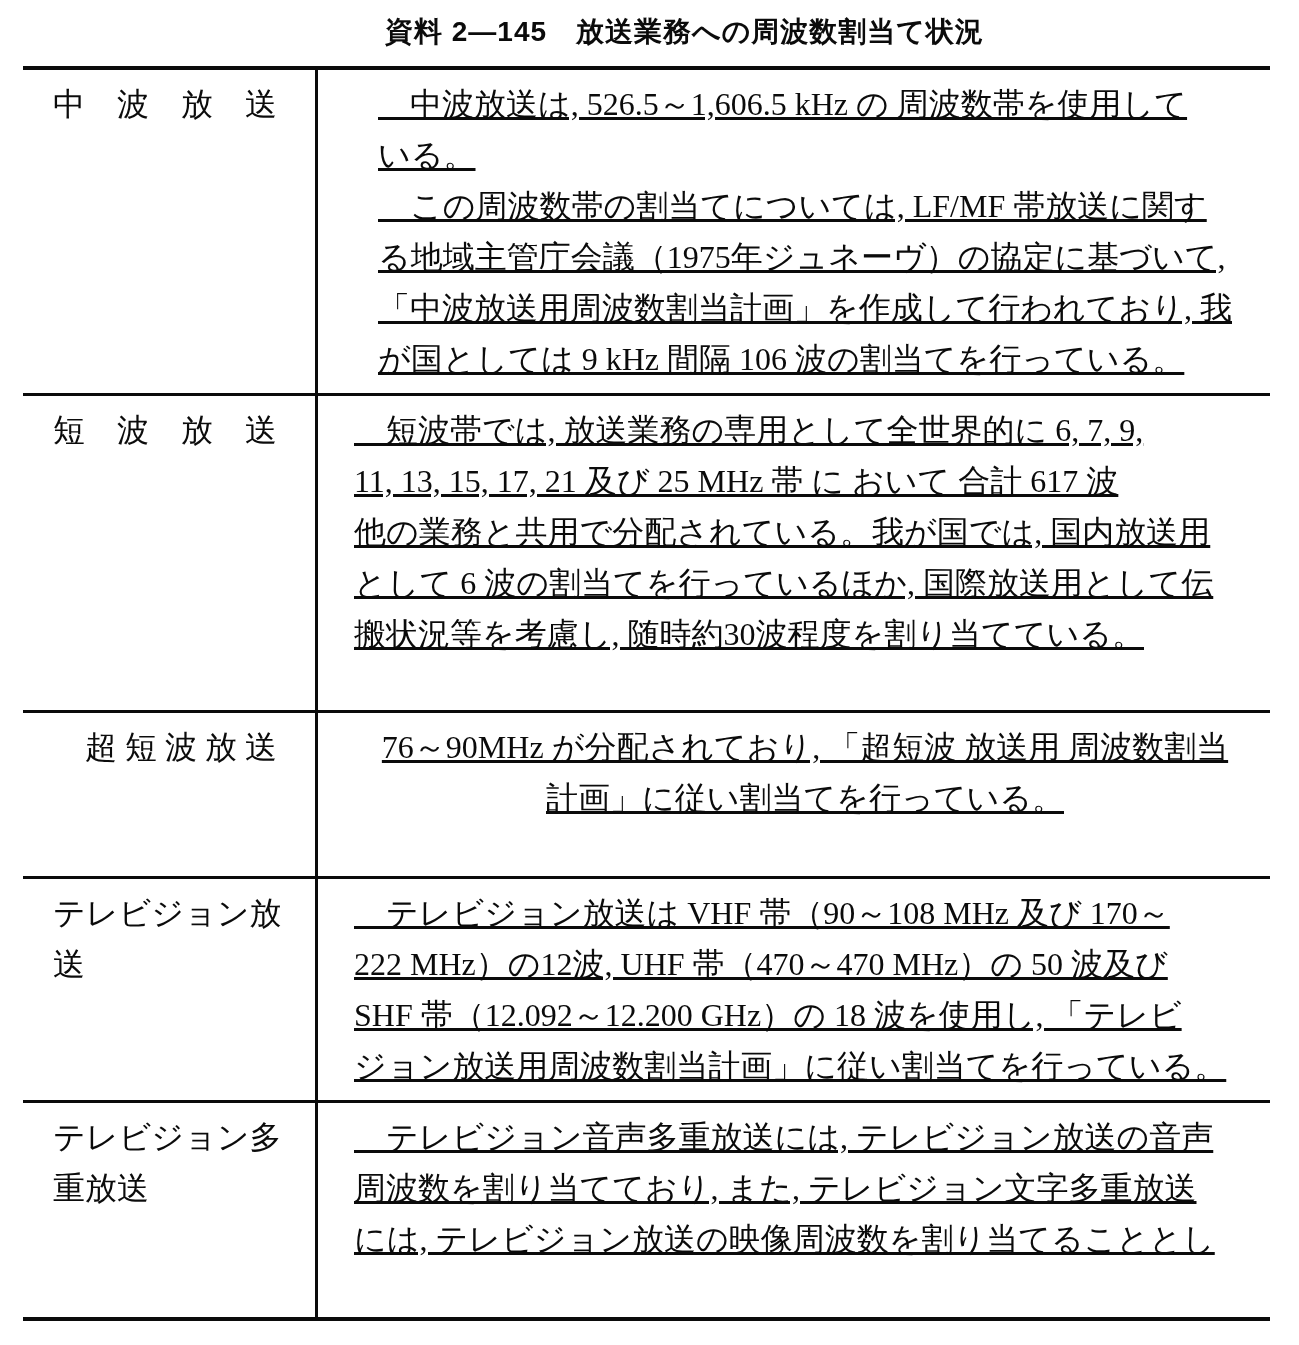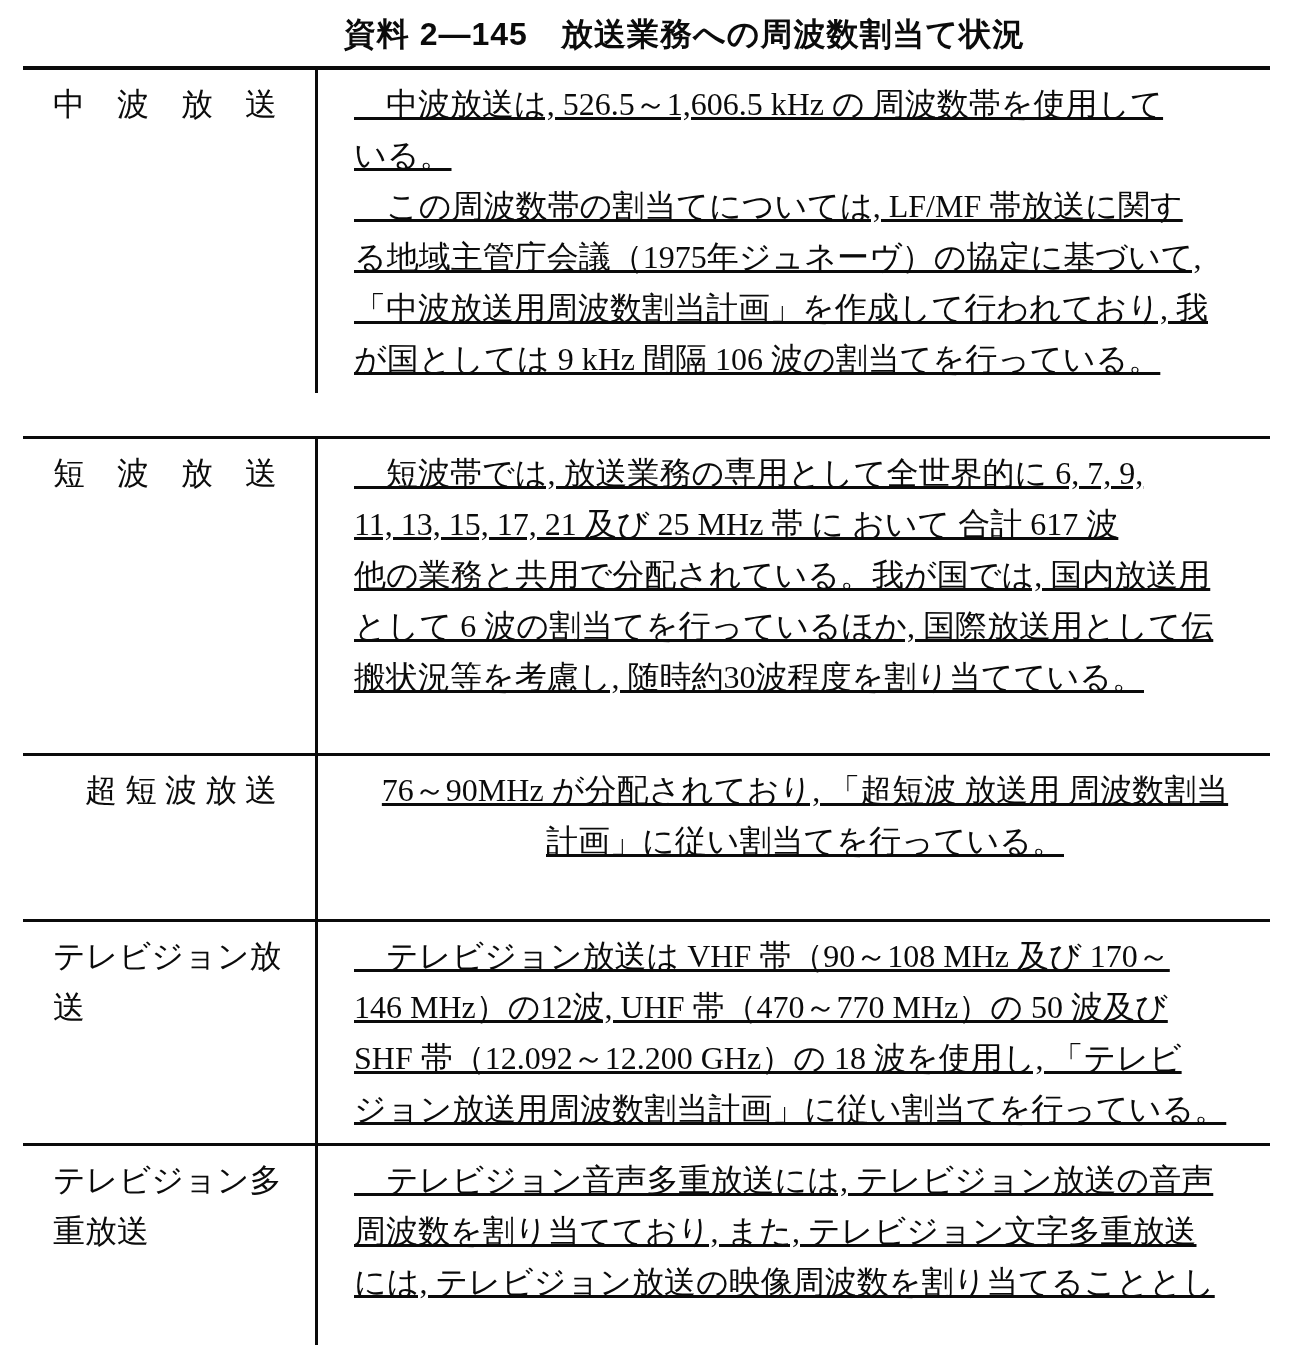--- a/index.html
+++ b/index.html
@@ -11,37 +11,37 @@
   }
   .page{
     position:relative;width:1299px;height:1345px;background:#ffffff;overflow:hidden;
   }
   .doc-title{
     width:100%;box-sizing:border-box;
     padding-top:13px;padding-left:70px;
     text-align:center;
     font-family:"Liberation Sans", sans-serif;
     font-weight:bold;
-    font-size:32px;
+    font-size:28px;
     letter-spacing:1px;
     white-space:nowrap;
   }
   .freq-table{
     position:absolute;left:23px;top:66px;width:1247px;
     border-top:4px solid #0b0b0b;
     border-bottom:4px solid #0b0b0b;
     background:#ffffff;
   }
   .t-row{
     display:grid;
     grid-template-columns:295px 1fr;
   }
   .t-row + .t-row{border-top:3px solid #0b0b0b;}
-  .t-row:nth-child(1){min-height:311px;}
-  .t-row:nth-child(2){min-height:314px;margin-top:43px;}
+  .t-row:nth-child(1){min-height:311px;gap:24px;}
+  .t-row:nth-child(2){min-height:314px;}
   .t-row:nth-child(3){min-height:163px;text-align:center;}
   .t-row:nth-child(4){min-height:212px;}
   .t-row:nth-child(5){min-height:214px;}
   .cell-h{
     border-right:3px solid #0b0b0b;
     padding:9px 6px 8px 30px;
     font-size:32px;
     line-height:51px;
     white-space:nowrap;
   }
@@ -100,21 +100,21 @@
       </div>
     </div>
 
     <div class="t-row">
       <div class="cell-h">
         <div class="hline">テレビジョン放</div>
         <div class="hline">送</div>
       </div>
       <div class="cell-b">
         <div class="bline">　テレビジョン放送は VHF 帯（90～108 MHz 及び 170～</div>
-        <div class="bline">146 MHz）の12波, UHF 帯（470～770 MHz）の 50 波及び</div>
+        <div class="bline">222 MHz）の12波, UHF 帯（470～470 MHz）の 50 波及び</div>
         <div class="bline">SHF 帯（12.092～12.200 GHz）の 18 波を使用し, 「テレビ</div>
         <div class="bline">ジョン放送用周波数割当計画」に従い割当てを行っている。</div>
       </div>
     </div>
 
     <div class="t-row">
       <div class="cell-h">
         <div class="hline">テレビジョン多</div>
         <div class="hline">重放送</div>
       </div>

